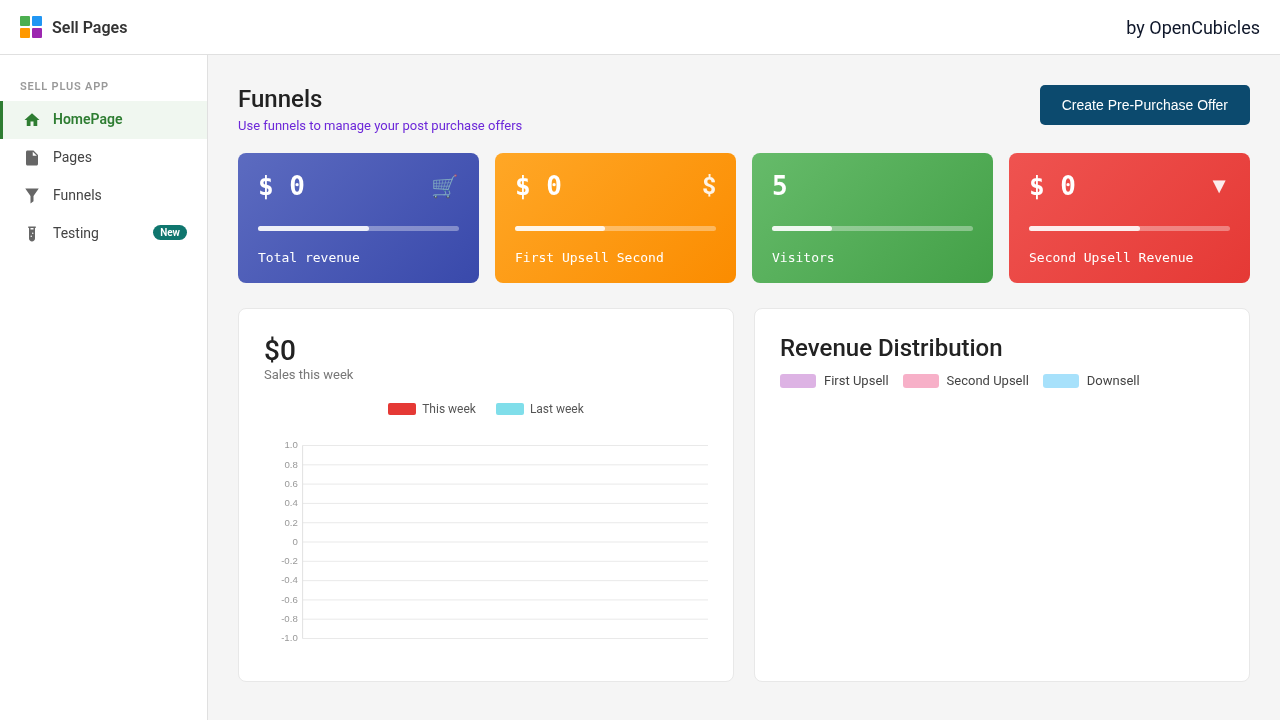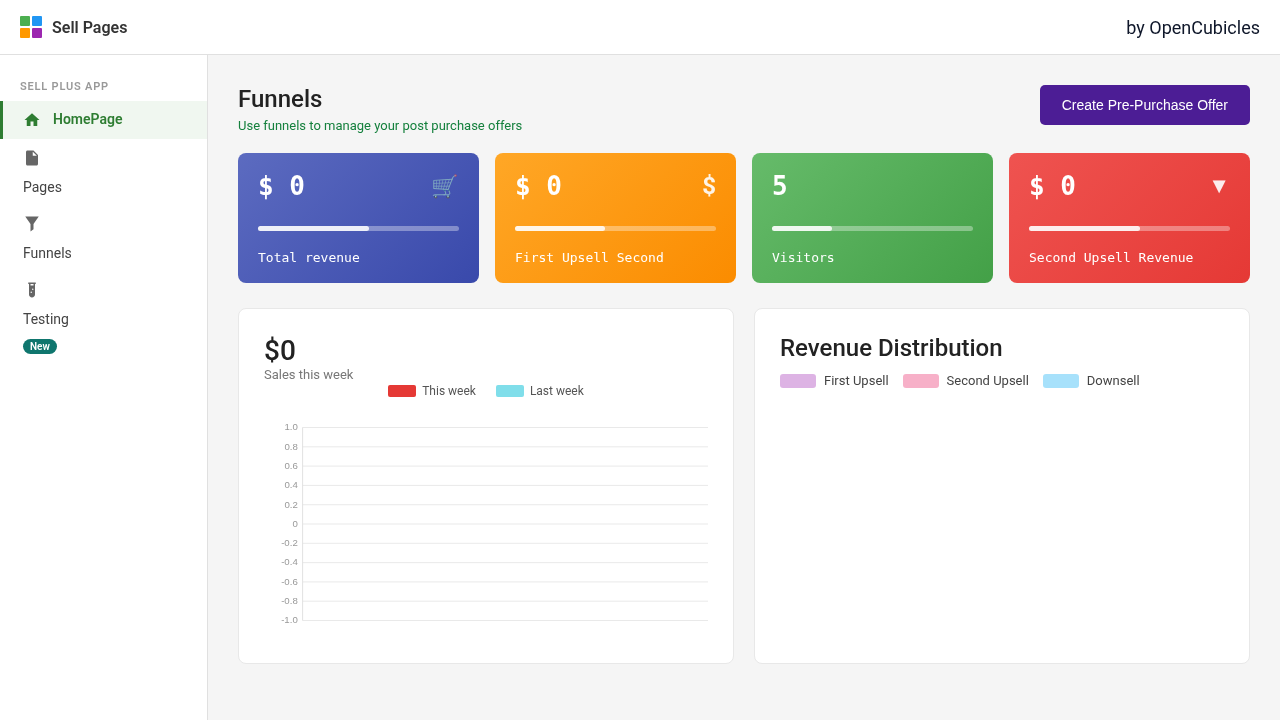--- a/index.html
+++ b/index.html
@@ -35,39 +35,39 @@
     }
     .sidebar-item {
       display: flex; align-items: flex-start; gap: 12px;
       padding: 10px 20px; cursor: pointer; position: relative;
       font-size: 14px; color: #444;
     }
     .sidebar-item.active {
       background: #f0f7f0; color: #2e7d32; font-weight: 600;
       border-left: 3px solid #2e7d32;
     }
-    .sidebar-item:not(.active) { border-left: 3px solid transparent; flex-direction: column; }
+    .sidebar-item:not(.active) { border-left: 3px solid transparent; }
     .sidebar-item .icon { width: 18px; height: 18px; flex-shrink: 0; }
     .sidebar-item-label { flex: 1; }
     .new-badge {
       background: #0f766e; color: #fff; font-size: 10px; font-weight: 600;
       padding: 2px 7px; border-radius: 10px;
     }
 
     
     .icon-home { color: #2e7d32; }
 
     
     .main { flex: 1; overflow-y: auto; padding: 30px; background: #f5f5f5; }
 
     .funnels-header { display: flex; align-items: flex-start; justify-content: space-between; margin-bottom: 20px; }
     .funnels-title { font-size: 24px; font-weight: 500; color: #222; margin-bottom: 5px; }
-    .funnels-subtitle { font-size: 13px; color: #15803d; }
+    .funnels-subtitle { font-size: 13px; color: #6d28d9; }
     .create-btn {
-      background: #4c1d95; color: #fff; border: none; border-radius: 5px;
+      background: #0c4a6e; color: #fff; border: none; border-radius: 5px;
       padding: 12px 22px; font-size: 14px; font-weight: 500; cursor: pointer;
       white-space: nowrap;
     }
 
     
     .stats-row { display: grid; grid-template-columns: repeat(4, 1fr); gap: 16px; margin-bottom: 25px; }
     .stat-card {
       border-radius: 8px; padding: 18px 20px 18px; color: #fff;
       min-height: 130px; display: flex; flex-direction: column; justify-content: space-between;
     }
@@ -81,21 +81,21 @@
     .card-blue { background: linear-gradient(135deg, #5c6bc0, #3949ab); }
     .card-orange { background: linear-gradient(135deg, #ffa726, #fb8c00); }
     .card-green { background: linear-gradient(135deg, #66bb6a, #43a047); }
     .card-red { background: linear-gradient(135deg, #ef5350, #e53935); }
 
     
     .charts-row { display: grid; grid-template-columns: 1fr 1fr; gap: 20px; }
     .chart-card { background: #fff; border-radius: 8px; padding: 25px; border: 1px solid #e8e8e8; }
 
     .sales-value { font-size: 28px; font-weight: 500; color: #222; }
-    .sales-label { font-size: 13px; color: #777; margin-bottom: 2px; }
+    .sales-label { font-size: 13px; color: #777; margin-bottom: 20px; }
 
     .chart-legend { display: flex; gap: 20px; align-items: center; margin-bottom: 16px; justify-content: center; }
     .legend-item { display: flex; align-items: center; gap: 6px; font-size: 12px; color: #555; }
     .legend-swatch { width: 28px; height: 12px; border-radius: 2px; }
     .swatch-red { background: #e53935; }
     .swatch-teal { background: #80deea; }
 
     
     .rev-title { font-size: 24px; font-weight: 500; color: #222; margin-bottom: 11px; }
     .rev-legend { display: flex; flex-wrap: wrap; gap: 14px; align-items: center; }

